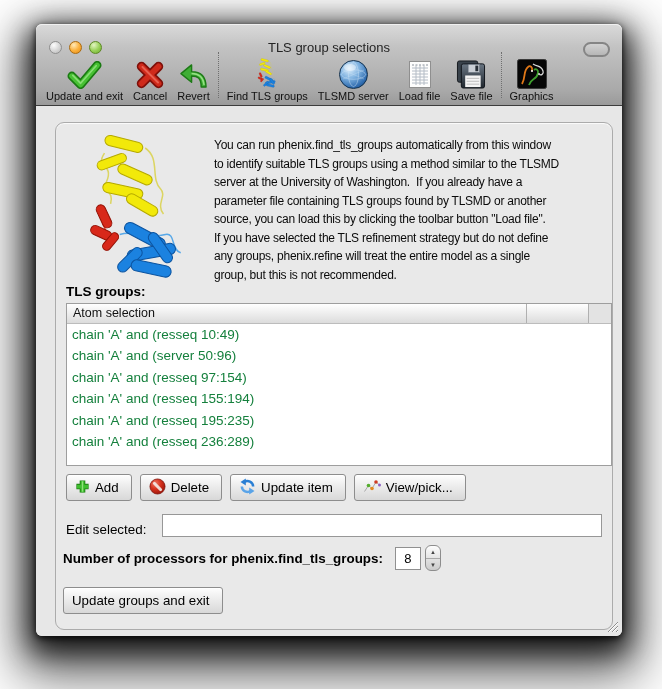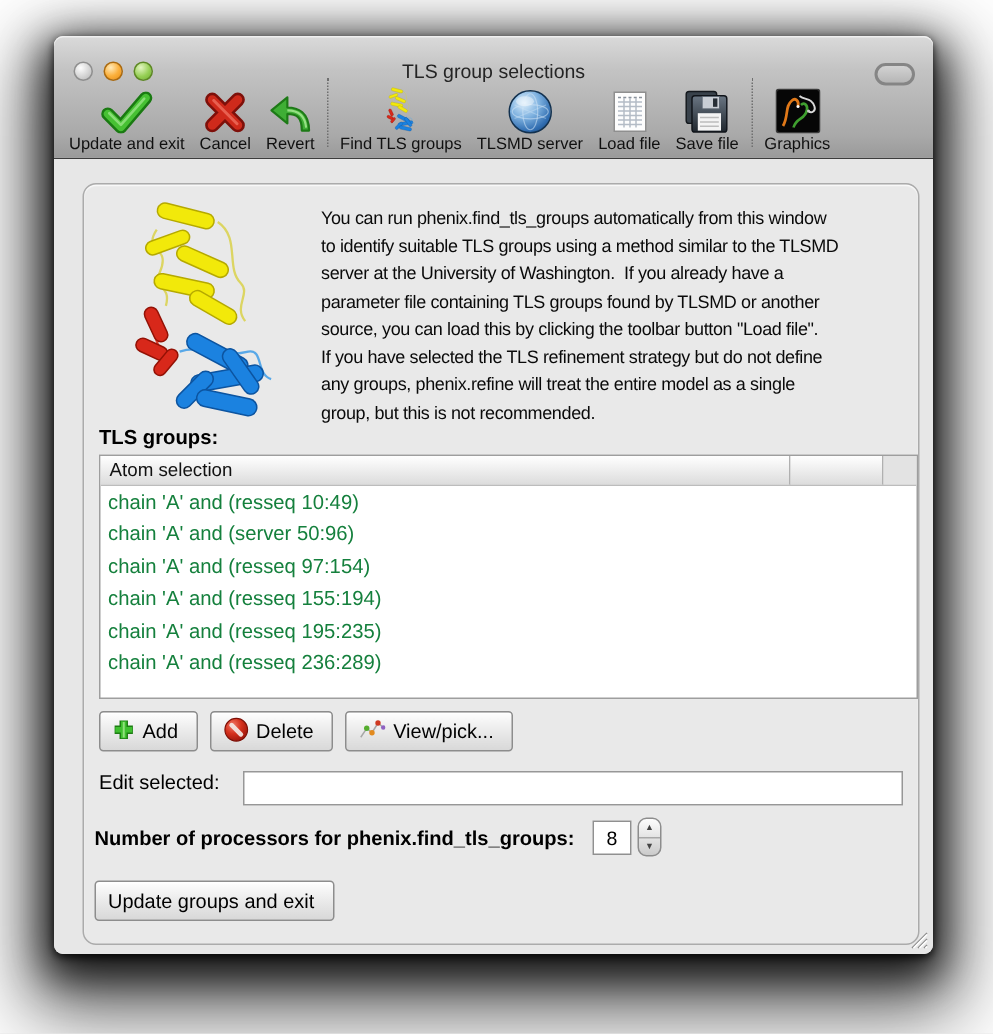--- a/index.html
+++ b/index.html
@@ -60,21 +60,21 @@
   .th2{width:62px;}
   .thfill{flex:1;background:#e3e3e3;}
   .trow{font-size:13.5px;line-height:21.4px;padding-left:5px;color:#15803d;white-space:pre;}
   .btnrow{position:absolute;left:10px;top:351px;display:flex;gap:8px;}
   .btn{
     height:27px;display:inline-flex;align-items:center;gap:5px;padding:0 12px 0 8px;
     background:linear-gradient(#fefefe,#ececec 45%,#d8d8d8);
     border:1px solid #8d8d8d;border-radius:3px;font-size:13.3px;color:#000;
     box-shadow:inset 0 1px 0 #ffffff;cursor:default;box-sizing:border-box;
   }
-  .editrow{position:absolute;left:10px;top:391px;right:10px;height:23px;display:flex;align-items:flex-start;}
+  .editrow{position:absolute;left:10px;top:391px;right:10px;height:23px;display:flex;align-items:flex-end;}
   .editrow label{font-size:13.4px;color:#000;width:96px;flex-shrink:0;}
   .edit-input{flex:1;height:23px;border:1px solid #979797;background:#fff;font-size:13px;
               padding:0 4px;box-sizing:border-box;font-family:"Liberation Sans",sans-serif;}
   .procrow{position:absolute;left:7px;top:422px;height:26px;display:flex;align-items:center;justify-content:space-between;}
   .procrow .plabel{font-size:13.4px;font-weight:bold;color:#000;}
   .spinbox{width:26px;height:23px;margin-left:12px;border:1px solid #909090;background:#fff;
            text-align:center;font-size:13px;box-sizing:border-box;font-family:"Liberation Sans",sans-serif;padding:0;}
   .stepper{width:16px;height:26px;margin-left:4px;border:1px solid #8d8d8d;border-radius:6px;
            background:linear-gradient(#fdfdfd,#cbcbcb);overflow:hidden;box-sizing:border-box;}
   .step{height:12px;font-size:6px;line-height:12px;text-align:center;color:#444;cursor:default;}
@@ -299,20 +299,31 @@
                 </radialGradient>
               </defs>
               <circle cx="9" cy="9" r="8" fill="url(#delg)" stroke="#7c0f06" stroke-width="0.8"></circle>
               <rect x="2.8" y="7.4" width="12.4" height="3.2" rx="1.4" fill="#f3e8e4" opacity="0.92" transform="rotate(45 9 9)"></rect>
             </svg>
           </span>
           <span>Delete</span>
         </div>
         <div class="btn">
           <span>
+            <svg width="17" height="17" viewBox="0 0 18 18">
+              <path d="M15 9 A6 6 0 0 0 5.4 4.4" fill="none" stroke="#2a7fd4" stroke-width="2.6"></path>
+              <polygon points="7.2,0.6 7.2,8 1.6,4.3" fill="#2a7fd4"></polygon>
+              <path d="M3 9 A6 6 0 0 0 12.6 13.6" fill="none" stroke="#5aa4e8" stroke-width="2.6"></path>
+              <polygon points="10.8,10 10.8,17.4 16.4,13.7" fill="#5aa4e8"></polygon>
+            </svg>
+          </span>
+          <span>Update item</span>
+        </div>
+        <div class="btn">
+          <span>
             <svg width="18" height="15" viewBox="0 0 18 15">
               <path d="M1.5 12.5 L5.5 6.5 L9 9.5 L13 3 L16.5 6" fill="none" stroke="#a8a8a8" stroke-width="1"></path>
               <circle cx="5.5" cy="6.5" r="1.8" fill="#55ad2e"></circle>
               <circle cx="9" cy="9.5" r="1.8" fill="#e28a1e"></circle>
               <circle cx="13" cy="3" r="1.8" fill="#cf3a22"></circle>
               <circle cx="16.5" cy="6" r="1.5" fill="#8f62c2"></circle>
             </svg>
           </span>
           <span>View/pick...</span>
         </div>

